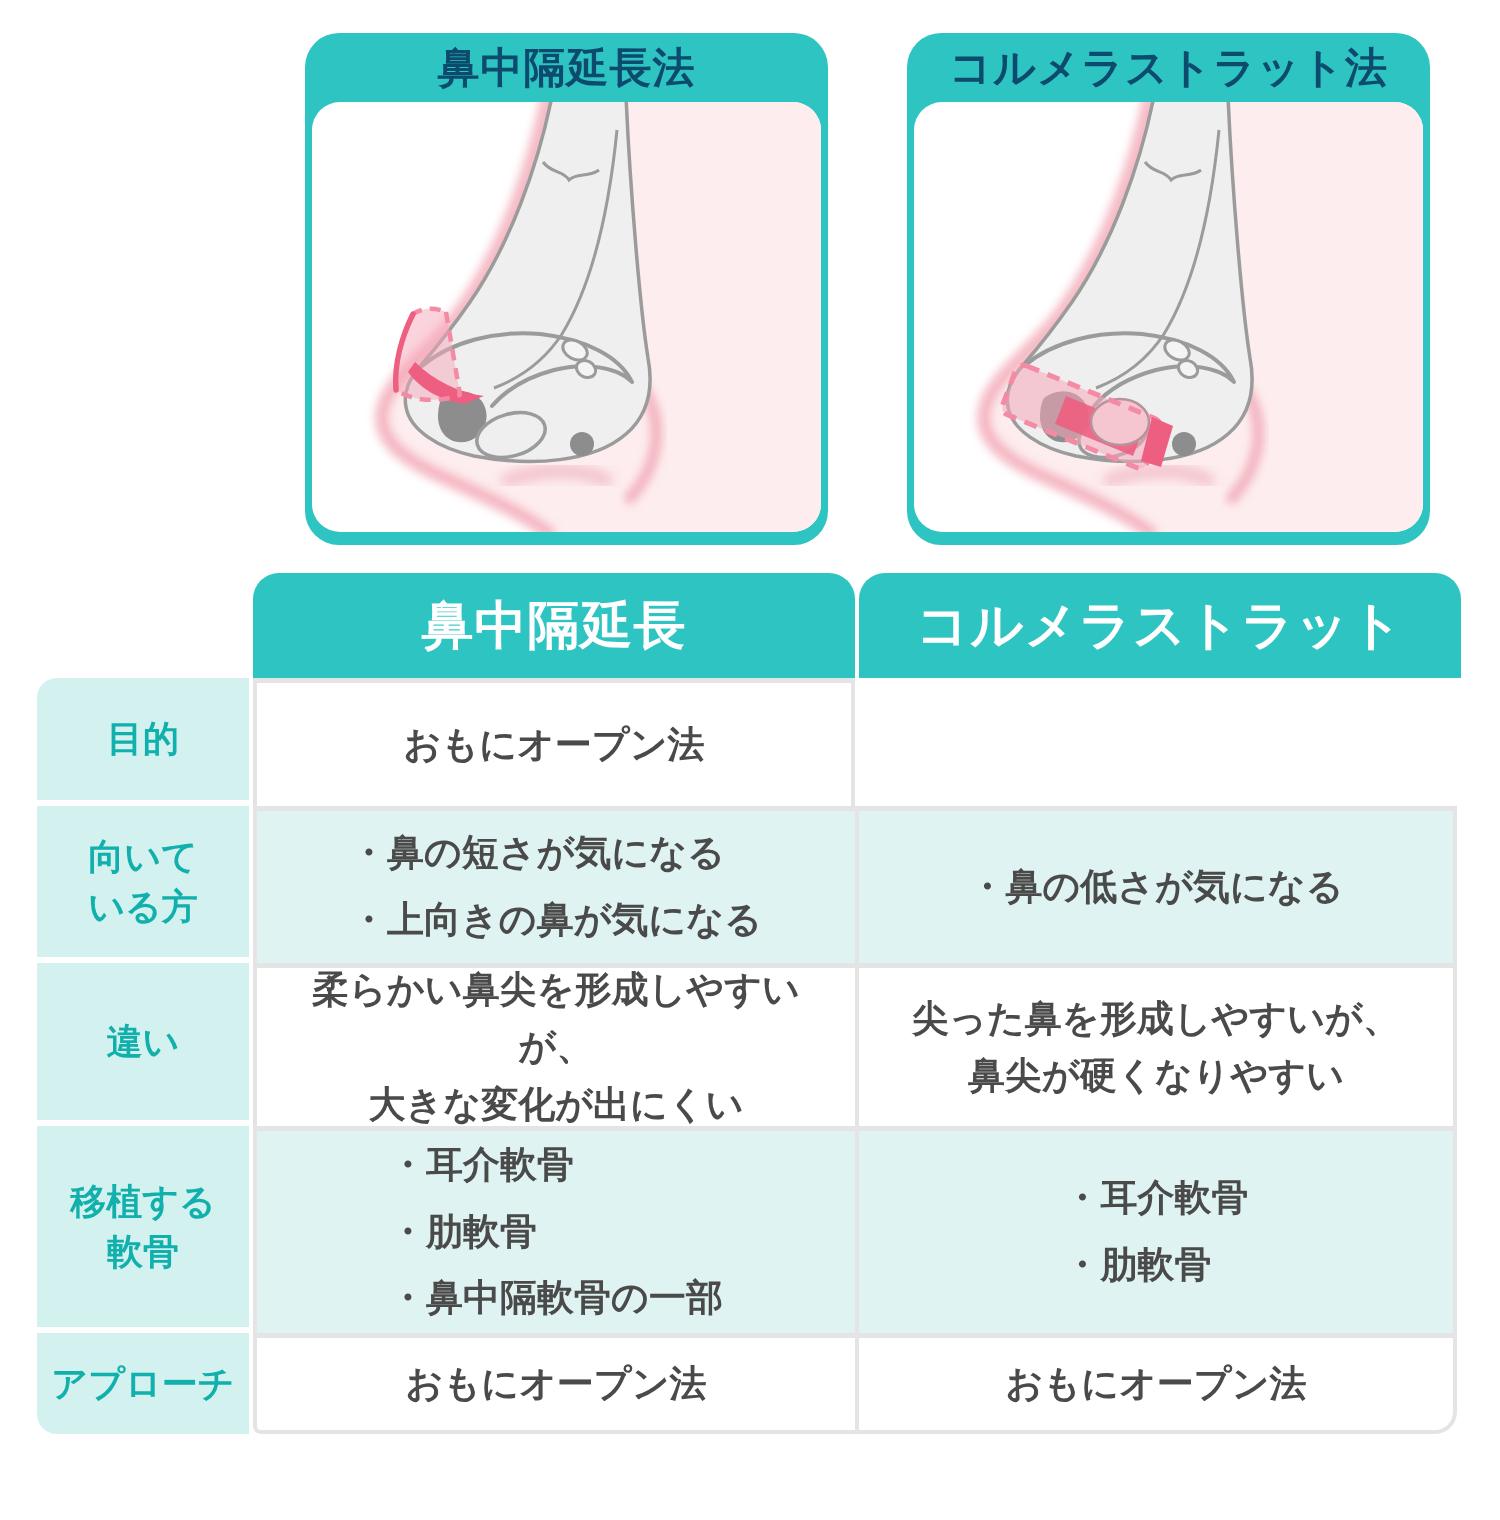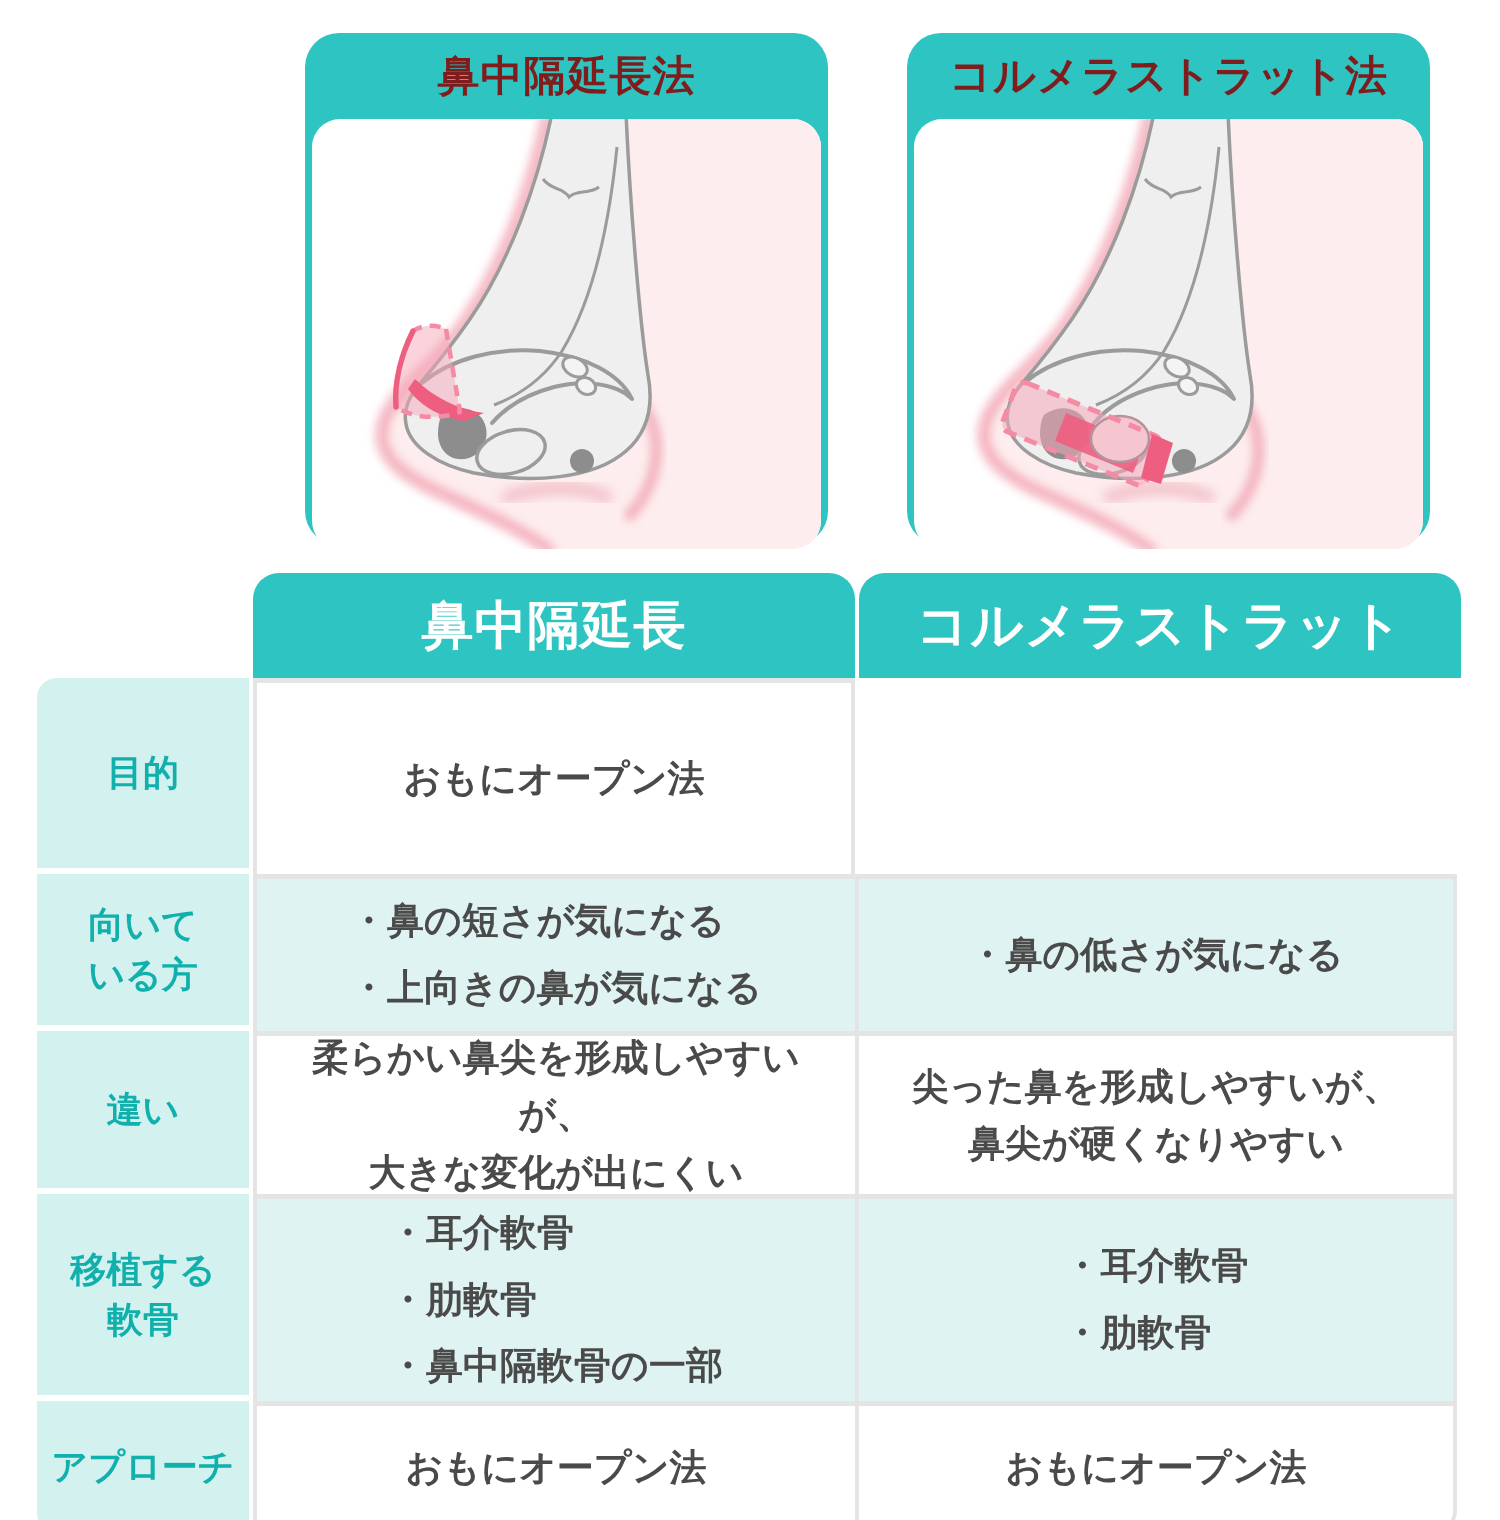--- a/index.html
+++ b/index.html
@@ -17,40 +17,40 @@
     font-family:"Liberation Sans","DejaVu Sans",sans-serif;
     font-weight:700;color:var(--body-text);
   }
   
   .cards{display:flex;gap:79px;padding:33px 0 0 305px;}
   .card{
     width:523px;height:512px;background:var(--teal);
     border-radius:34px;padding:0 7px 7px 7px;
   }
   .card-header{
-    height:86px;display:flex;align-items:center;justify-content:center;
-    color:#7f1d1d;font-size:42px;letter-spacing:1px;white-space:nowrap;
+    height:69px;display:flex;align-items:center;justify-content:center;
+    color:#0c4a6e;font-size:42px;letter-spacing:1px;white-space:nowrap;
   }
   .card-body{
     width:509px;height:430px;background:#fff;border-radius:28px;overflow:hidden;
   }
   .nose{display:block;width:509px;height:430px;}
   
   .cmp-table{margin:28px 0 0 37px;width:1430px;}
   .header-row{display:flex;}
   .hspacer{width:216px;}
   .th{
     height:105px;background:var(--teal);color:#fff;font-size:52px;
     display:flex;align-items:center;justify-content:center;
     border-radius:26px 26px 0 0;letter-spacing:1px;
   }
   .th1{width:602px;margin-right:4px;}
   .th2{width:602px;}
   .trow{display:flex;}
-  .r1{height:196px}.r2{height:157px}.r3{height:163px}.r4{height:207px}.r5{height:132px}
+  .r1{height:128px}.r2{height:157px}.r3{height:163px}.r4{height:207px}.r5{height:101px}
   .lab{
     width:212px;background:var(--label-bg);color:var(--label-text);
     font-size:36px;line-height:1.38;display:flex;align-items:center;justify-content:center;
     text-align:center;white-space:pre-line;margin-right:4px;
   }
   .trow:not(.r5) .lab{margin-bottom:6px;}
   .lab-first{border-top-left-radius:20px;}
   .lab-last{border-bottom-left-radius:20px;}
   .cells{display:flex;}
   .cell{

